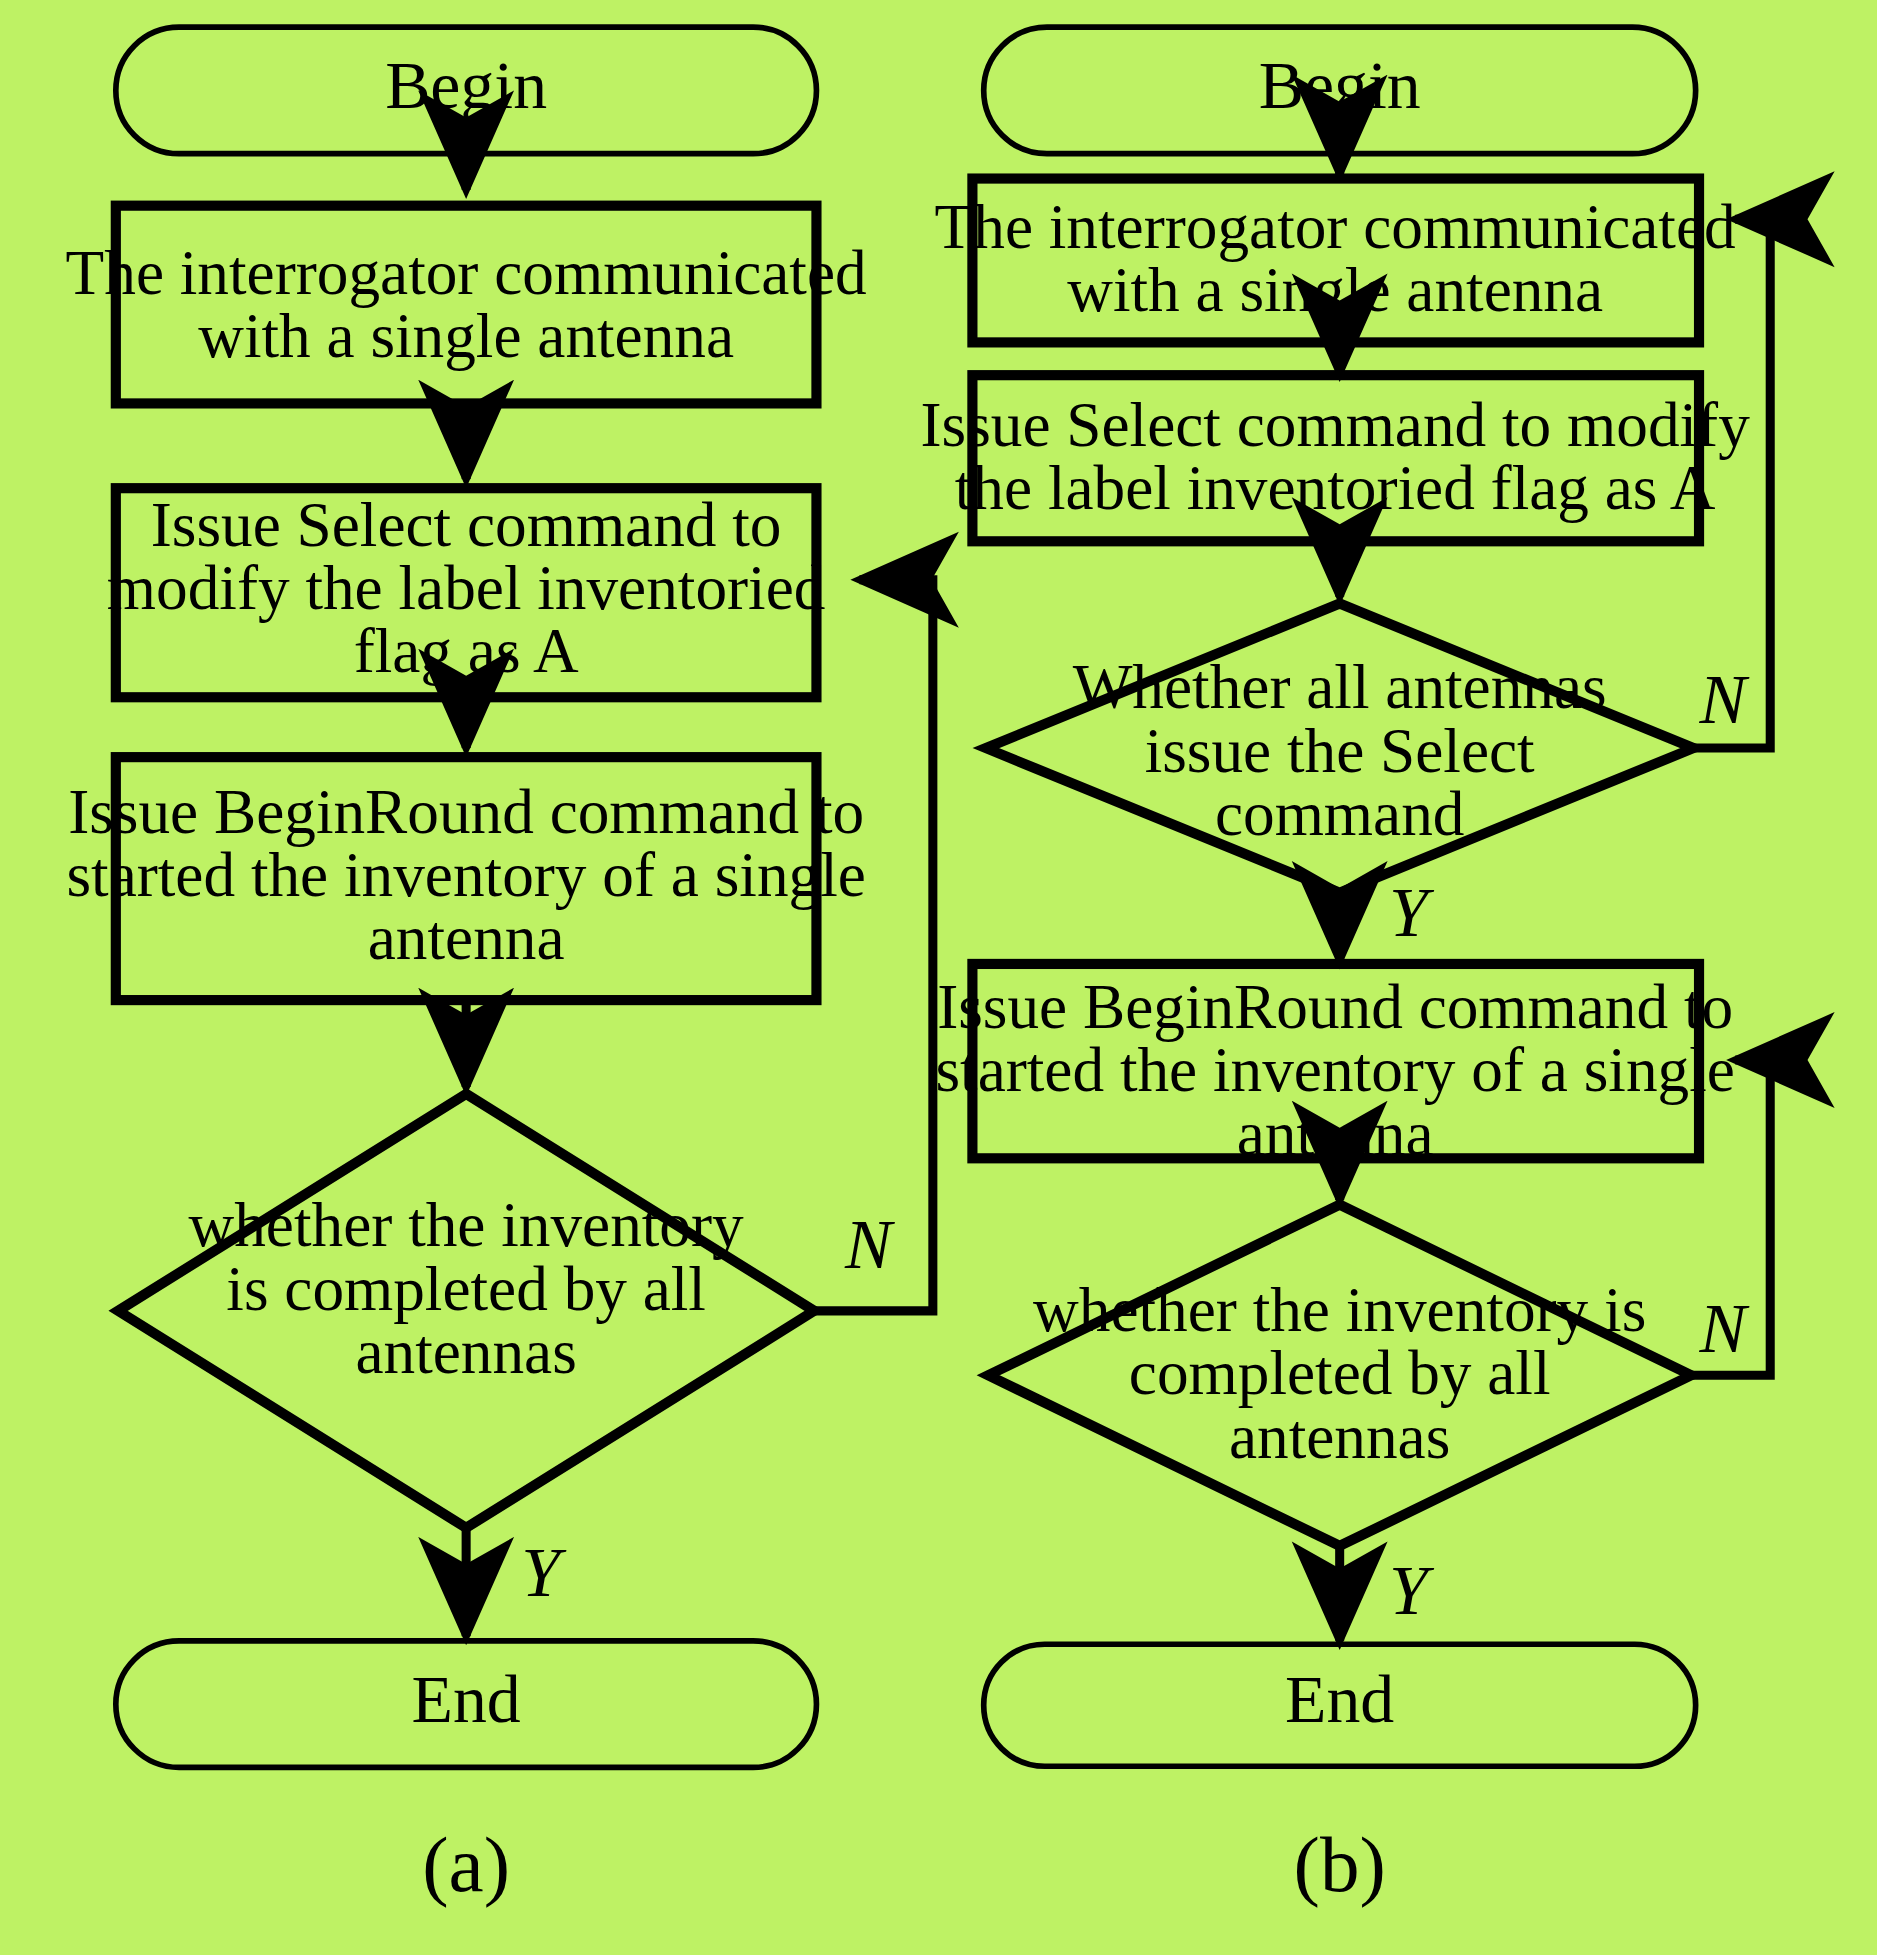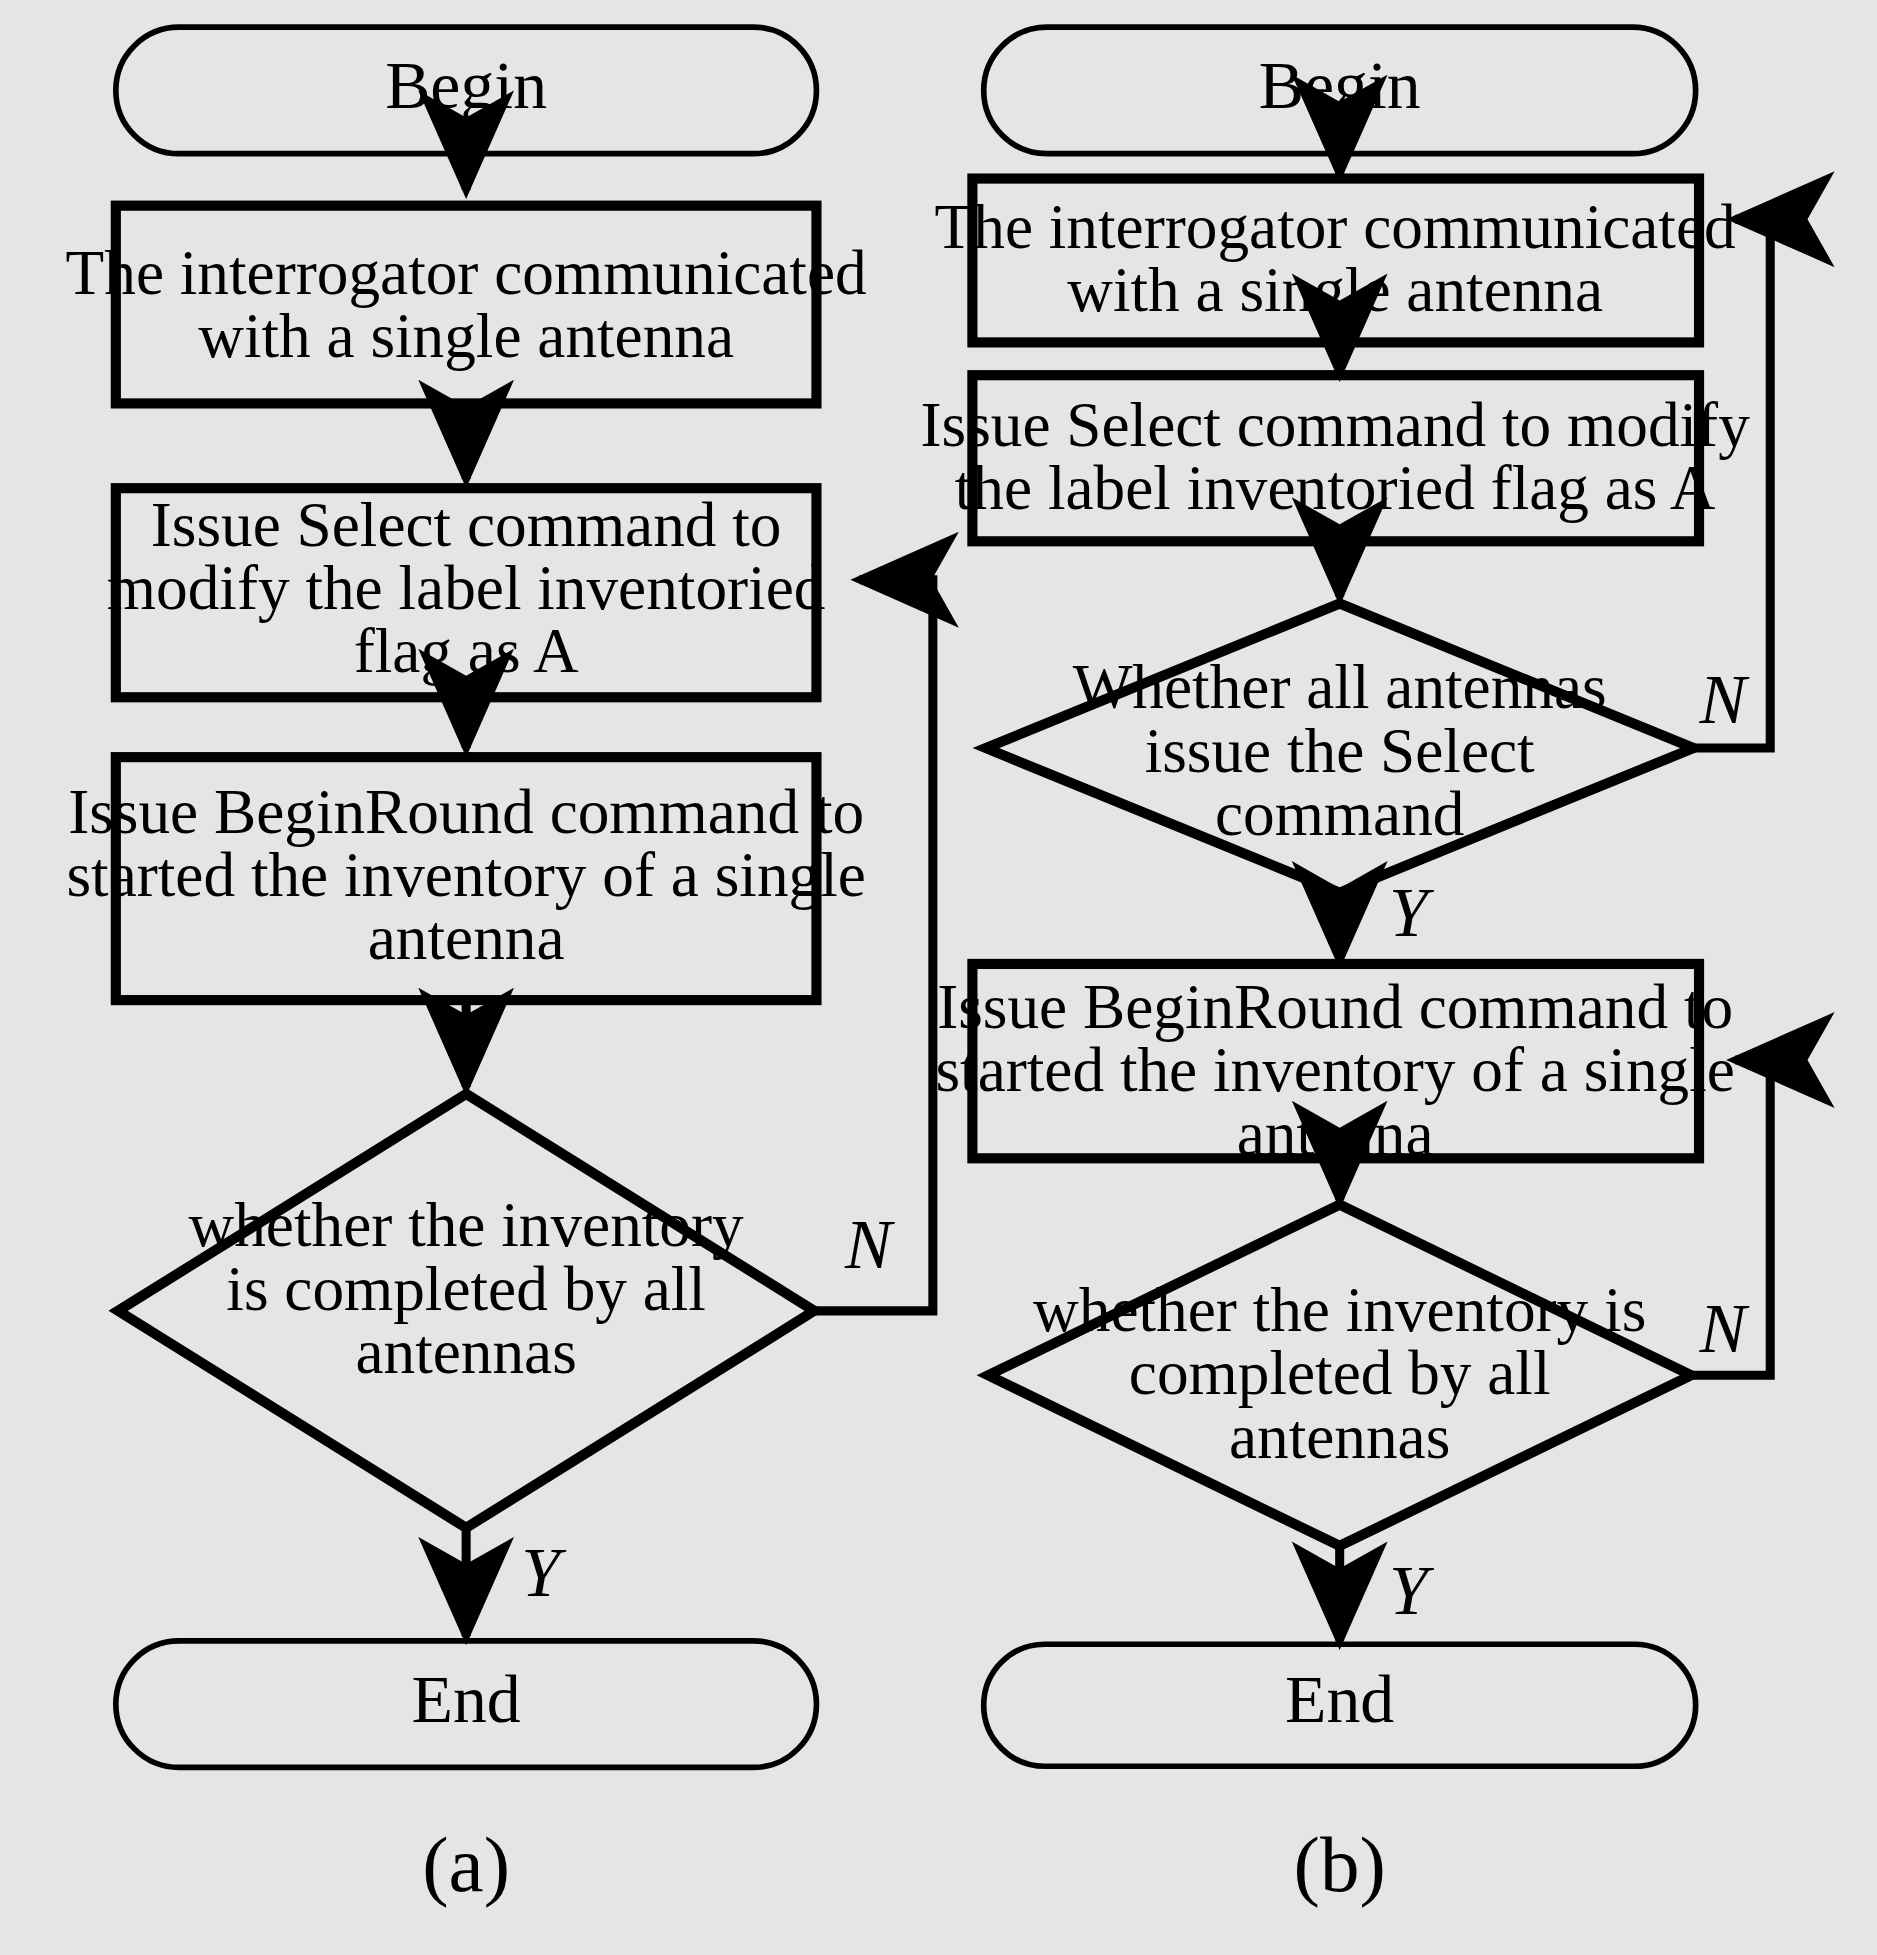--- a/index.html
+++ b/index.html
@@ -4,21 +4,21 @@
 <style>
   html, body {
     margin: 0;
     padding: 0;
     background: #ffffff;
   }
   #page {
     position: relative;
     width: 1877px;
     height: 1955px;
-    background: #e5e5e5;
+    background: #bef264;
     font-family: "Liberation Serif", "DejaVu Serif", serif;
     overflow: hidden;
     text-align: right;
   }
   svg#flow {
     position: absolute;
     left: 0;
     top: 0;
     width: 1877px;
     height: 1955px;

